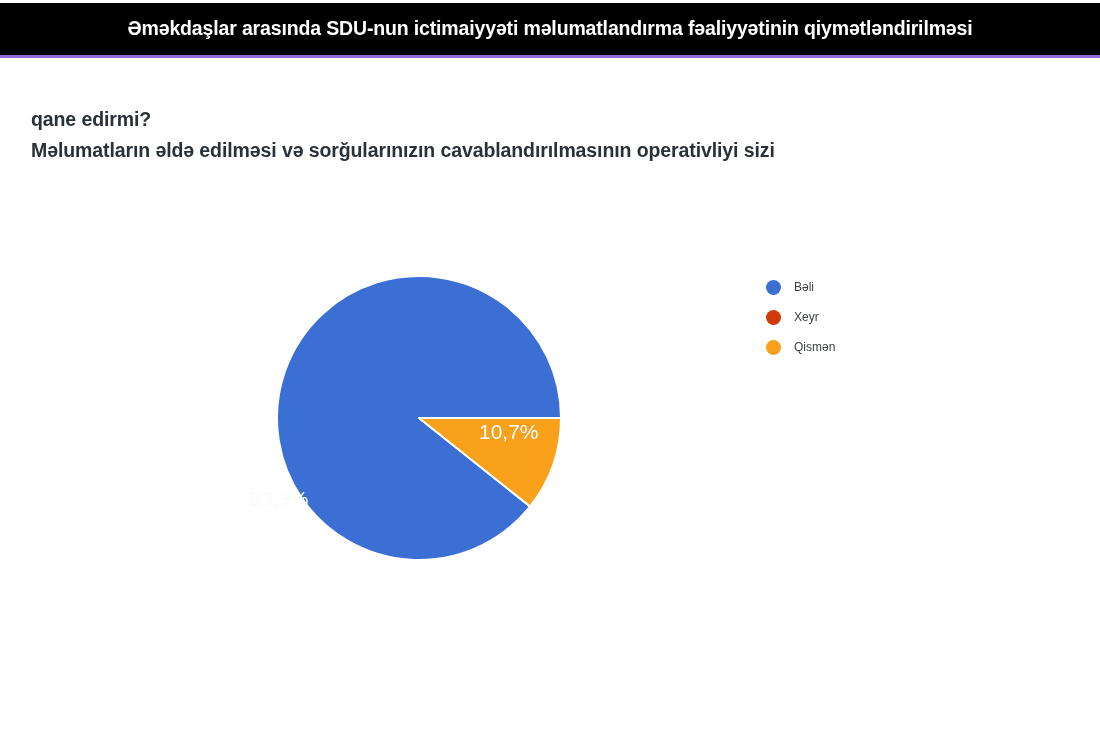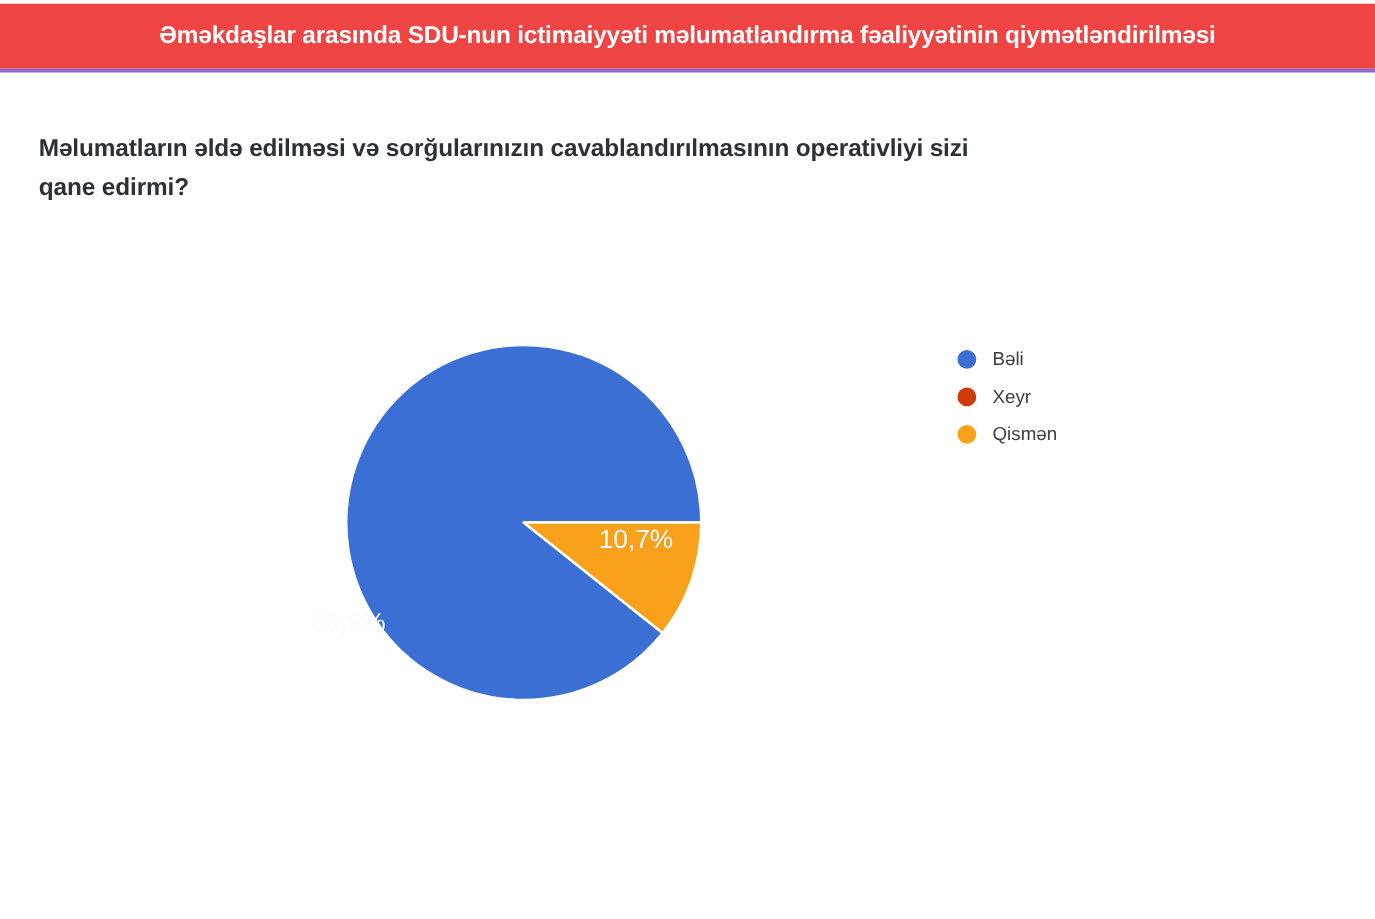--- a/index.html
+++ b/index.html
@@ -15,21 +15,21 @@
     position: relative;
   }
 
   
   #header-banner {
     position: absolute;
     left: 0;
     top: 3px;
     width: 1100px;
     height: 52px;
-    background: #ef4444;
+    background: #000000;
     display: flex;
     align-items: center;
     justify-content: center;
     box-sizing: border-box;
   }
   #header-banner-underline {
     position: absolute;
     left: 0;
     top: 55px;
     width: 1100px;
@@ -114,37 +114,37 @@
     height: 30px;
   }
   .legend-swatch {
     width: 15px;
     height: 15px;
     border-radius: 50%;
     flex: 0 0 auto;
   }
   .legend-label {
     margin-left: 13px;
-    font-size: 15px;
+    font-size: 12px;
     color: #3c4043;
     line-height: 1;
     white-space: nowrap;
   }
 </style>
 </head>
 <body>
 
 <div id="header-banner">
   <div id="header-title">Əməkdaşlar arasında SDU-nun ictimaiyyəti məlumatlandırma fəaliyyətinin qiymətləndirilməsi</div>
 </div>
 <div id="header-banner-underline"></div>
 
 <div id="question-block">
+  <div class="question-line">qane edirmi?</div>
   <div class="question-line">Məlumatların əldə edilməsi və sorğularınızın cavablandırılmasının operativliyi sizi</div>
-  <div class="question-line">qane edirmi?</div>
 </div>
 
 <div id="chart-area">
 
   <div id="pie-wrap">
     <svg id="pie-svg" viewBox="0 0 284 284">
       <g id="pie-slices">
           <path d="M 142 142 L 284.00 142.00 A 142 142 0 1 0 253.10 230.44 Z" fill="#3b6fd4" stroke="#ffffff" stroke-width="2" stroke-linejoin="round"></path>
           <path d="M 142 142 L 253.10 230.44 A 142 142 0 0 0 284.00 142.00 Z" fill="#f9a11b" stroke="#ffffff" stroke-width="2" stroke-linejoin="round"></path>
         </g>

